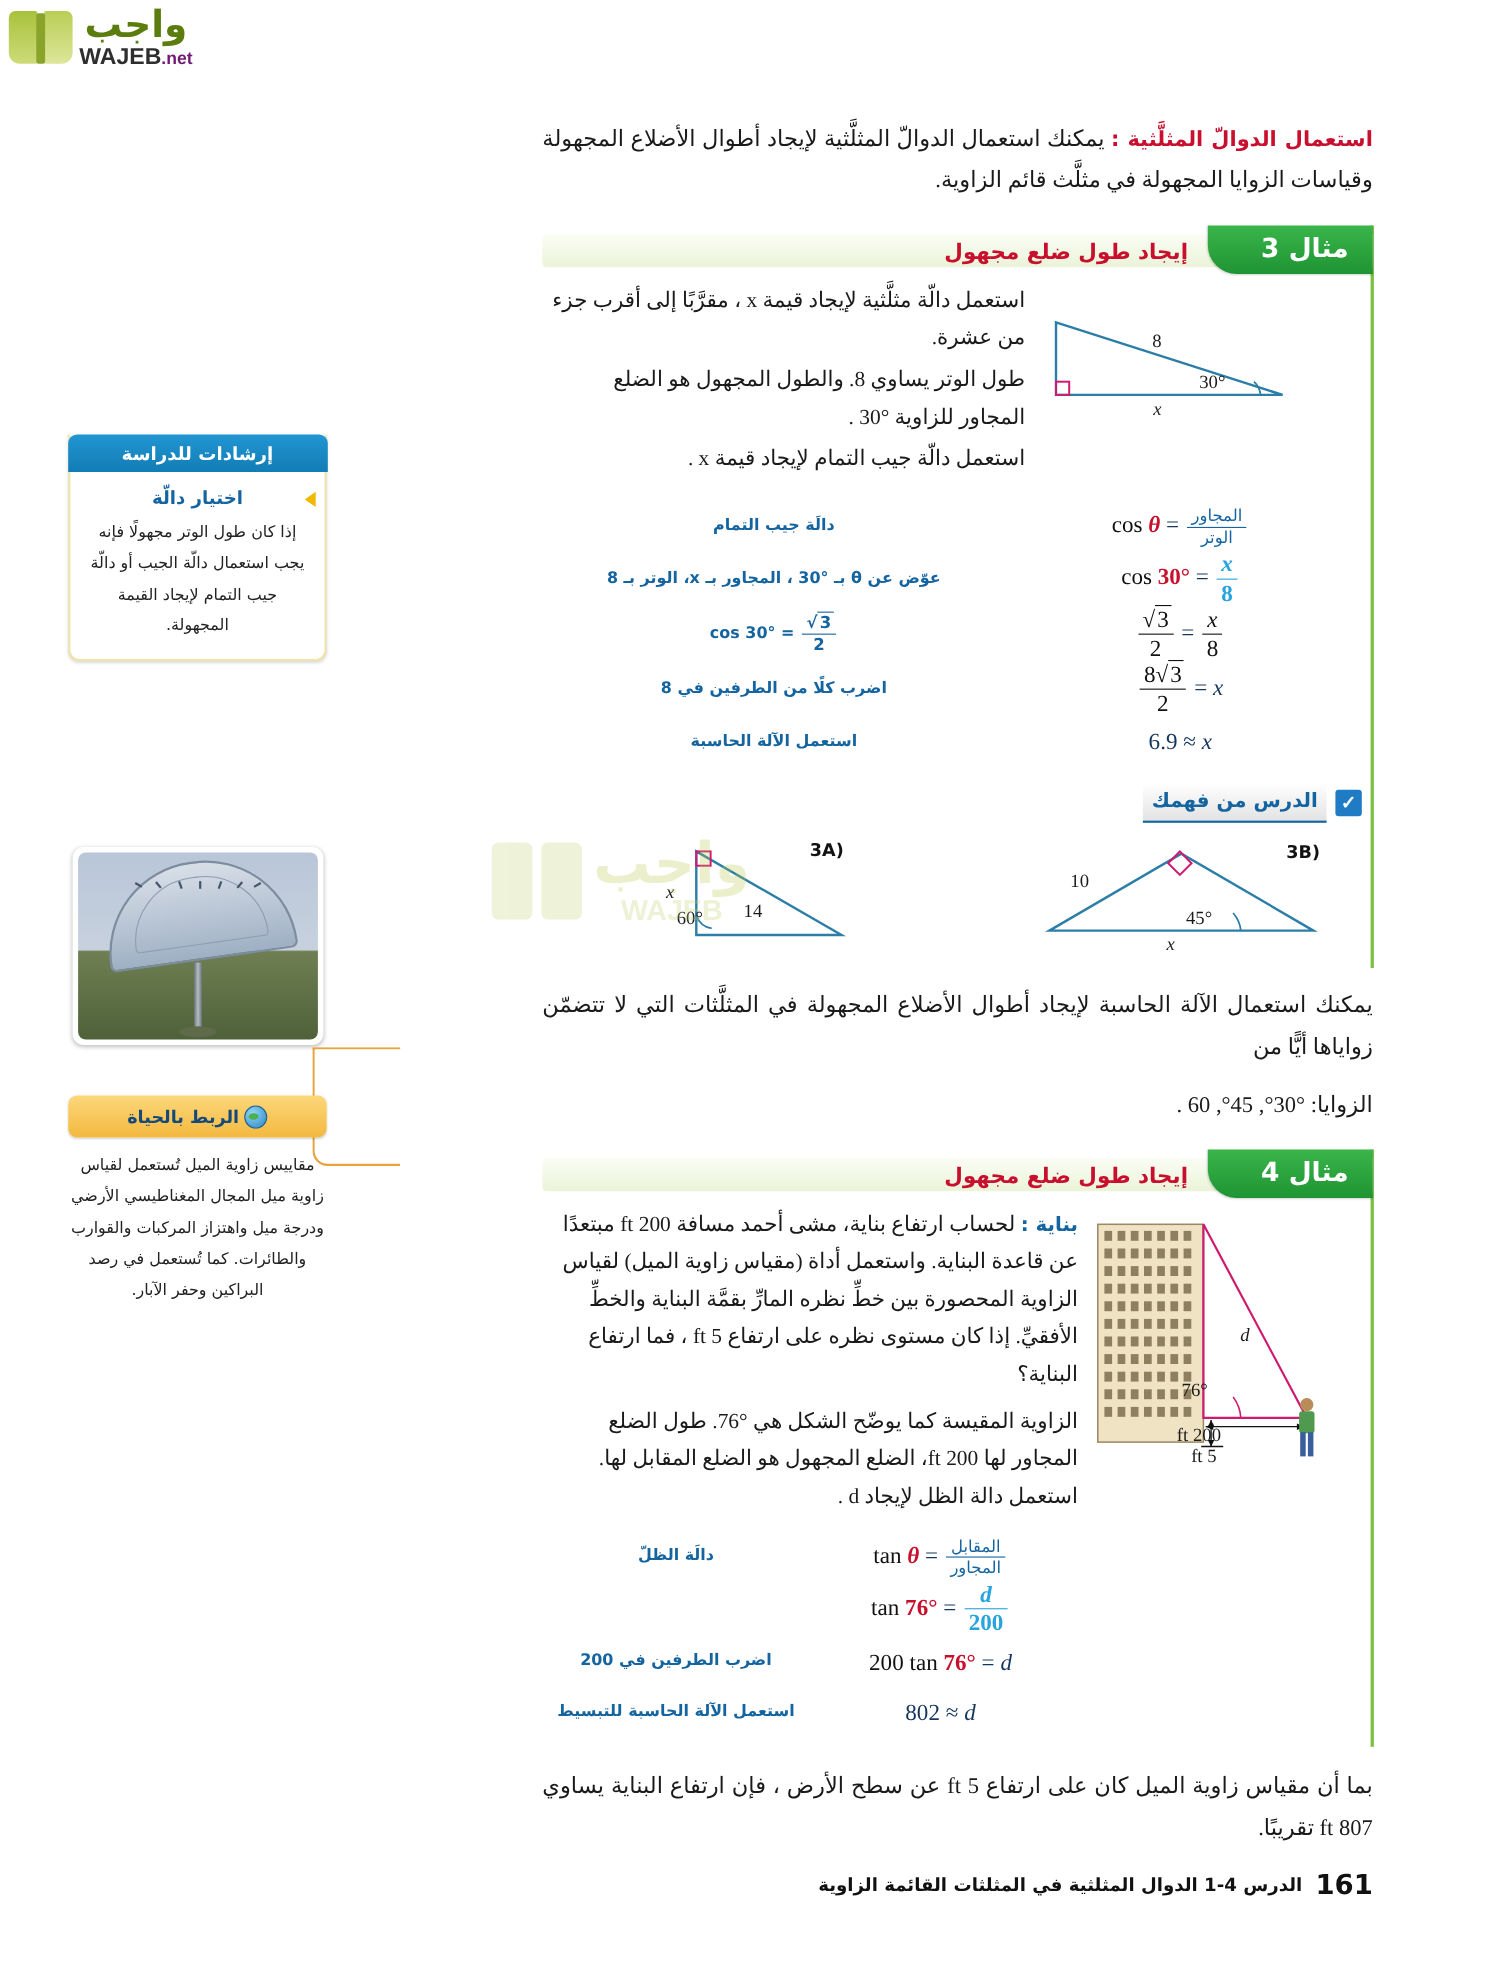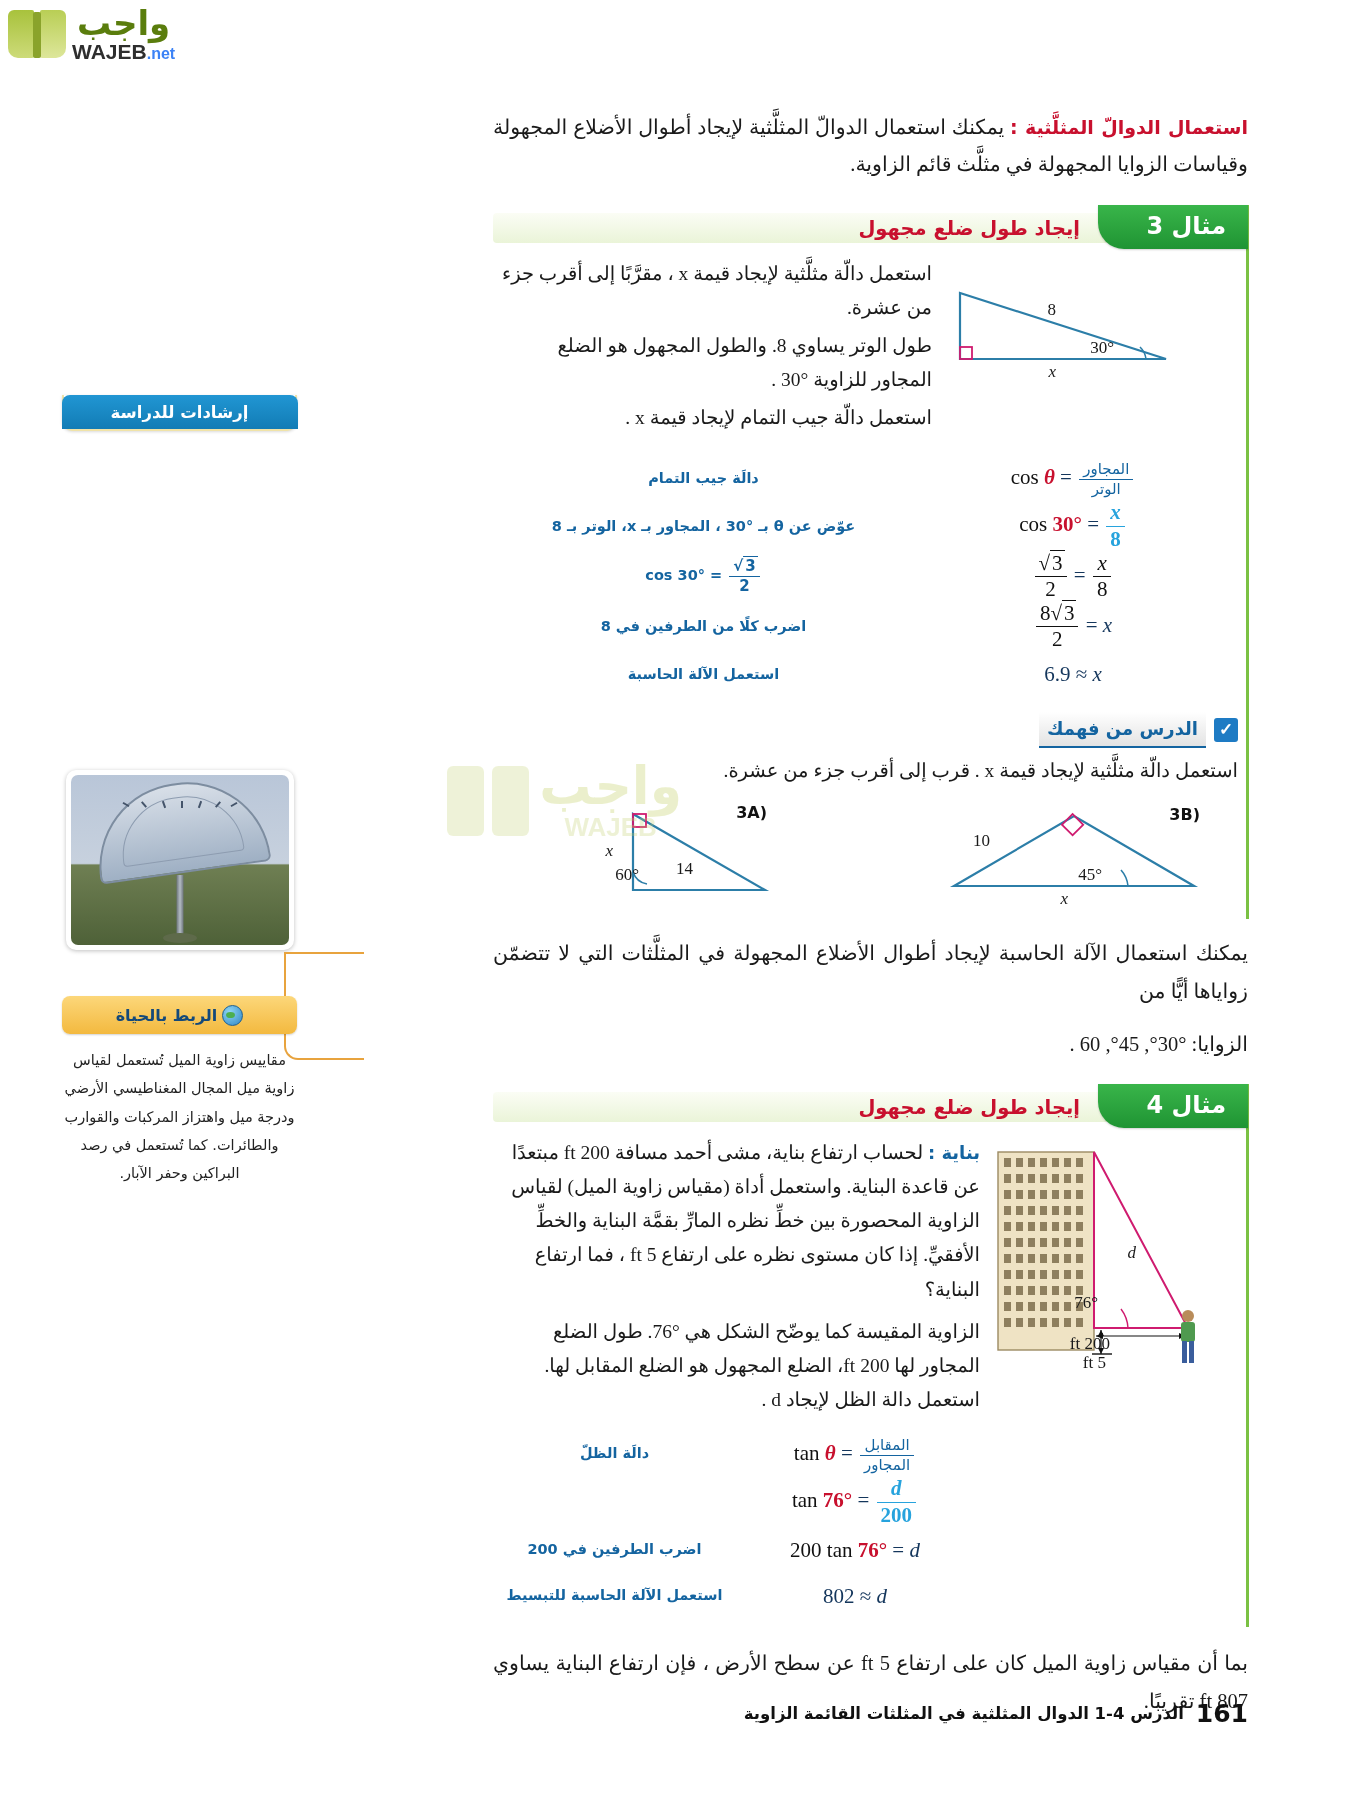--- a/index.html
+++ b/index.html
@@ -11,21 +11,21 @@
     position:relative;
     overflow:hidden;
   }
   .page{position:relative;width:1358px;height:1800px;}
 
   
   .logo-wrap{position:absolute;left:8px;top:6px;display:flex;align-items:center;gap:6px;}
   .logo-text{display:flex;flex-direction:column;align-items:center;line-height:1;}
   .logo-ar{font-family:"DejaVu Sans",sans-serif;font-weight:bold;font-size:34px;color:#5a7d0d;letter-spacing:-1px;}
   .logo-en{font-family:"Liberation Sans",sans-serif;font-weight:bold;font-size:21px;color:#2e2e2e;margin-top:1px;}
-  .logo-en .net{color:#3b82f6;font-size:16px;}
+  .logo-en .net{color:#701a75;font-size:16px;}
   .book-icon{width:58px;height:48px;position:relative;}
   .book-icon .pg{position:absolute;top:0;width:26px;height:48px;}
   .book-icon .pgL{left:0;background:linear-gradient(180deg,#a8c23c,#cddb79);border-radius:6px 2px 2px 10px;}
   .book-icon .pgR{right:0;background:linear-gradient(180deg,#b9ce55,#dde69a);border-radius:2px 6px 10px 2px;}
   .book-icon .spine{position:absolute;left:25px;top:2px;width:8px;height:46px;background:#8aa32b;border-radius:2px;}
 
   
   .main-col{position:absolute;right:110px;top:88px;width:755px;}
   .side-col{position:absolute;left:62px;top:395px;width:235px;}
 
@@ -295,21 +295,20 @@
             </div>
             <div class="d-note">استعمل الآلة الحاسبة</div>
           </div>
 
         </div>
 
         <div class="check-head">
           <div class="check-box">✓</div>
           <div class="check-title">الدرس من فهمك</div>
         </div>
-        <p style="margin:2px 0 6px 0;">استعمل دالّة مثلَّثية لإيجاد قيمة x . قرب إلى أقرب جزء من عشرة.</p>
 
         <div style="display:flex;justify-content:space-between;align-items:flex-start;padding:0 10px 0 30px;">
 
           <div style="width:300px;">
             <svg width="300" height="110" viewBox="0 0 300 110">
               <polygon points="26,92 146,22 266,92" fill="none" stroke="#2c7ea8" stroke-width="2.2"></polygon>
               <rect x="138" y="24" width="15" height="15" fill="none" stroke="#cf1b6f" stroke-width="1.8" transform="rotate(45 146 30)"></rect>
               <path d="M 200,92 A 28,28 0 0 0 193,76" fill="none" stroke="#2c7ea8" stroke-width="1.6"></path>
               <text class="fig-num" x="62" y="52">10</text>
               <text class="fig-num" x="174" y="86">45°</text>
@@ -507,20 +506,27 @@
 
     <p class="intro" style="margin-top:18px;">بما أن مقياس زاوية الميل كان على ارتفاع 5 ft عن سطح الأرض ، فإن ارتفاع البناية يساوي 807 ft تقريبًا.</p>
 
   </div>
 
   <div class="side-col">
     <div class="note-box note-study">
       <div class="hdr">
         <span>إرشادات للدراسة</span>
       </div>
+      <div class="body">
+        <div class="note-sub">
+          <span class="arrow"></span>
+          <span>اختيار دالّة</span>
+        </div>
+        <div class="note-text">إذا كان طول الوتر مجهولًا فإنه يجب استعمال دالّة الجيب أو دالّة جيب التمام لإيجاد القيمة المجهولة.</div>
+      </div>
     </div>
   </div>
 
   <div class="photo">
     <div class="inner">
       <div class="dial"></div>
       <div class="dial-ticks">
         <i style="left:4px;transform:rotate(-60deg);"></i>
         <i style="left:22px;transform:rotate(-40deg);"></i>
         <i style="left:42px;transform:rotate(-20deg);"></i>

